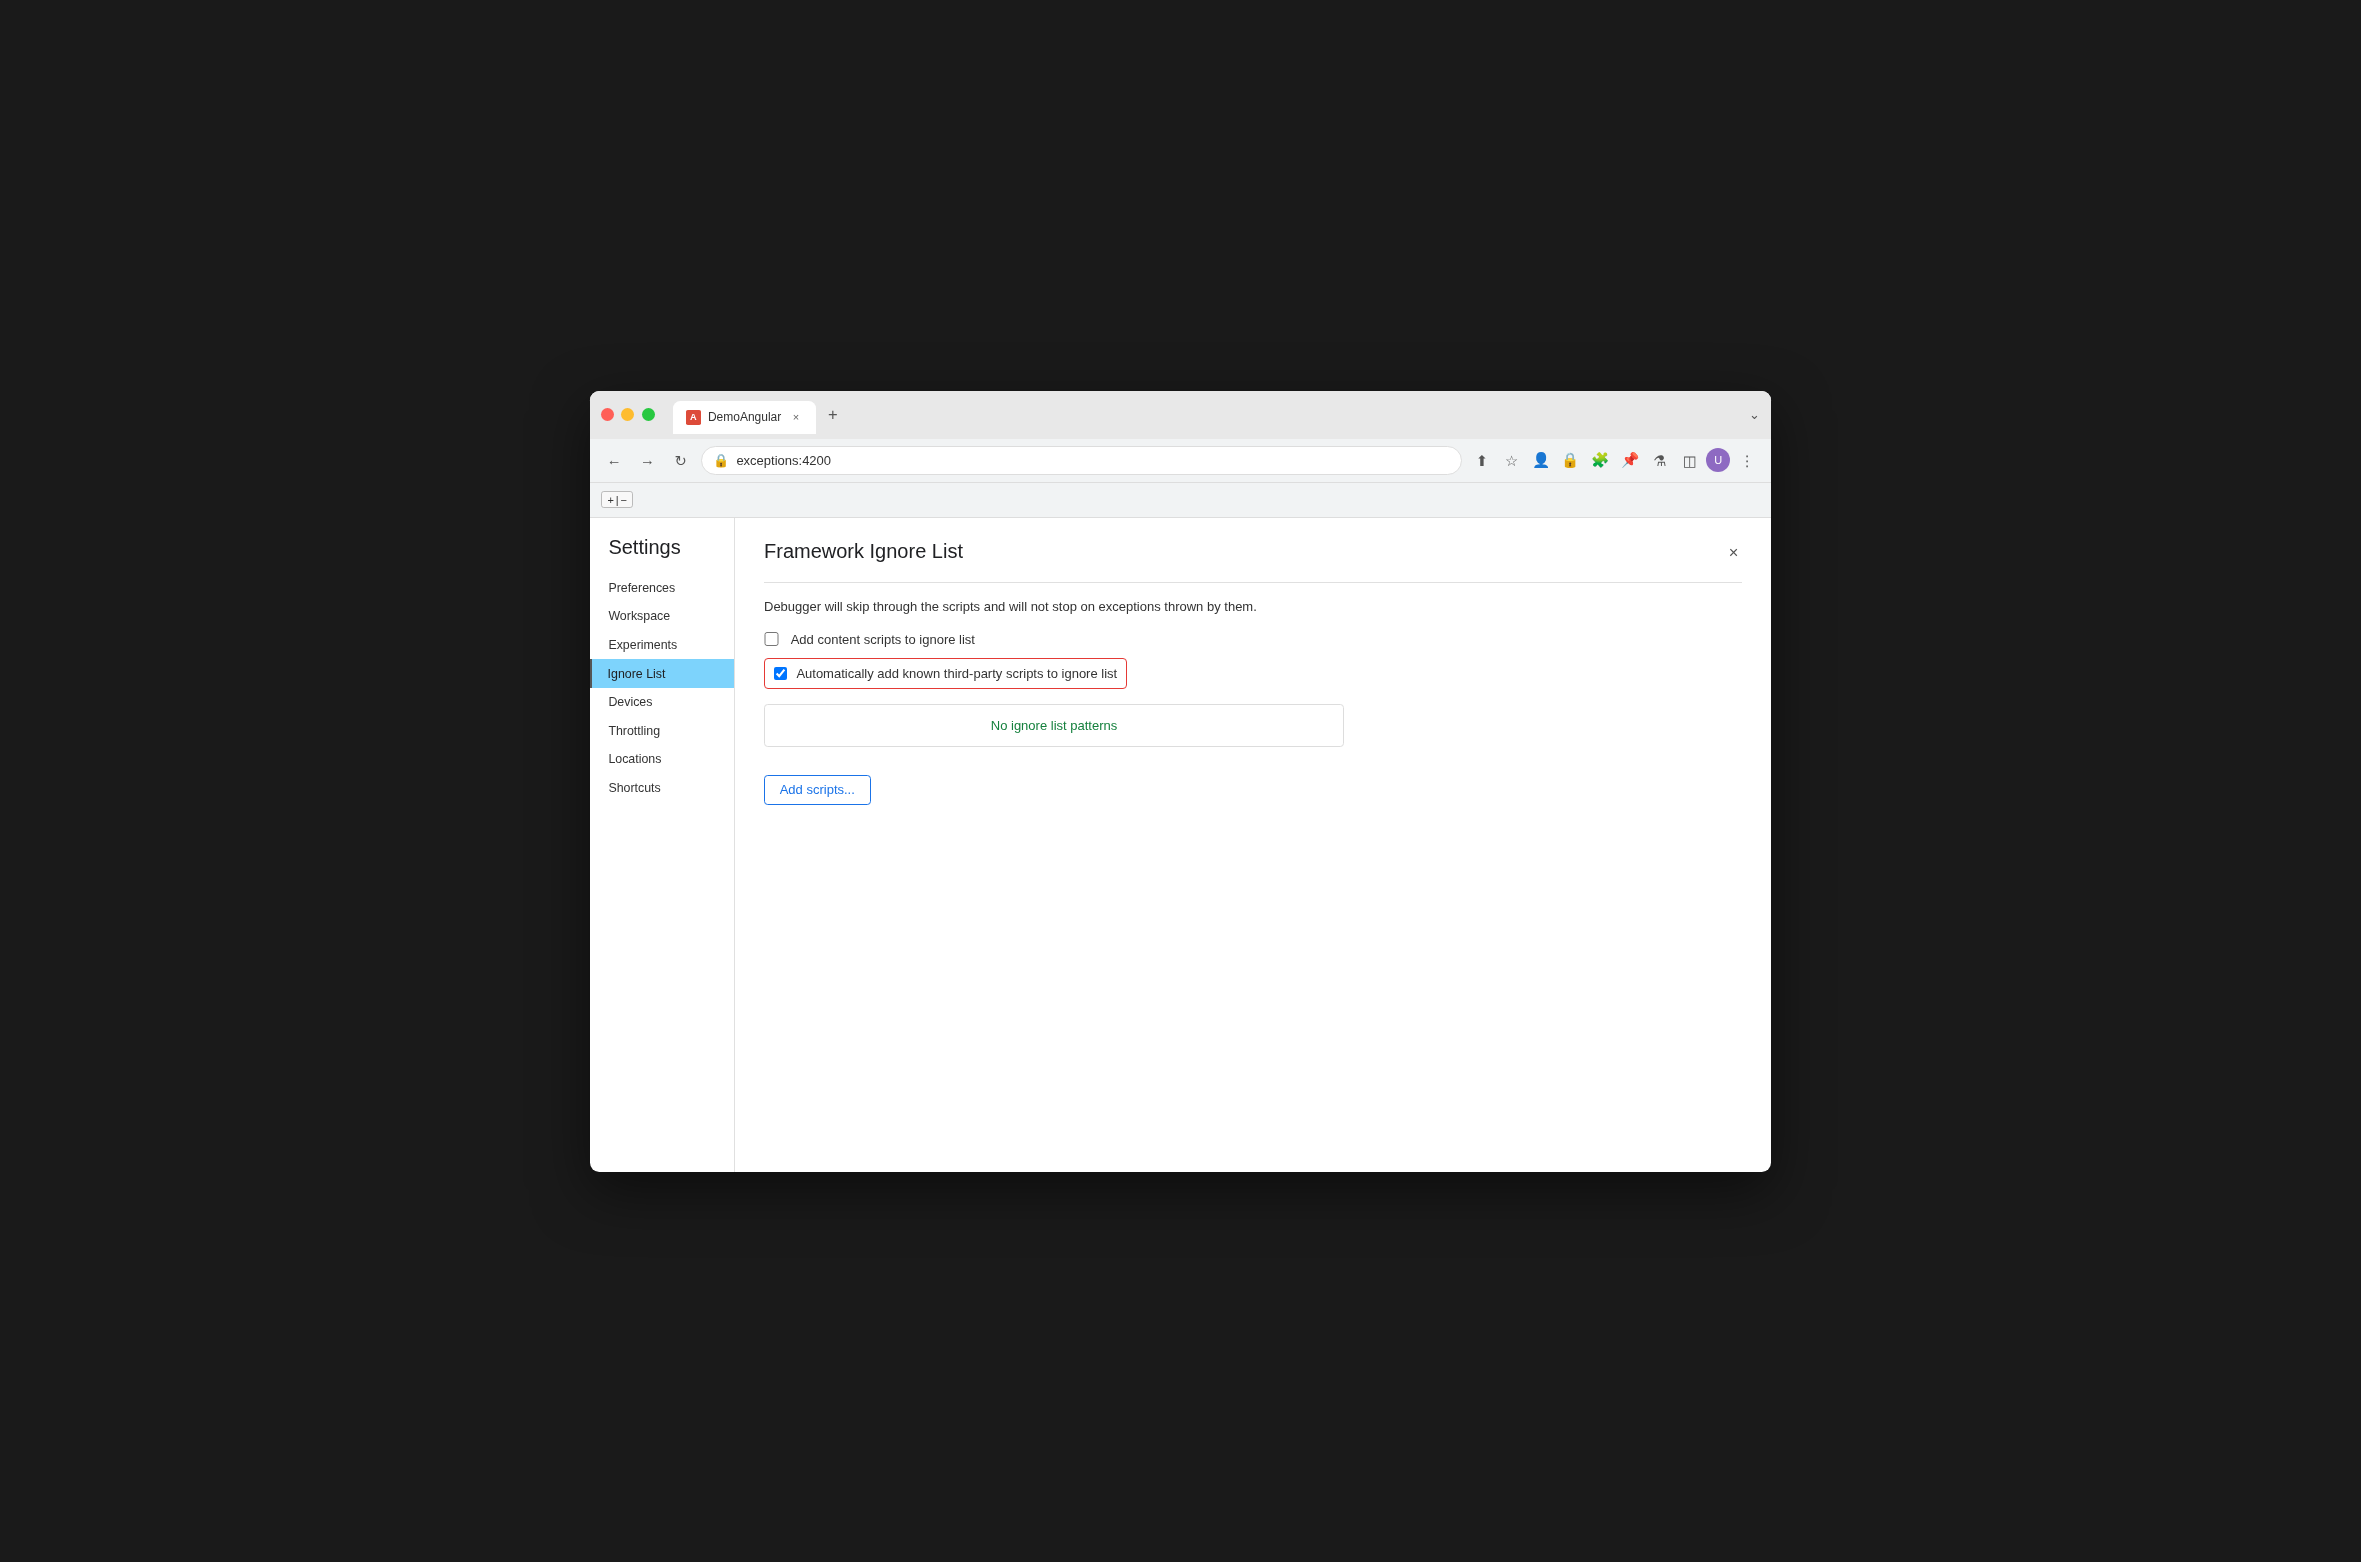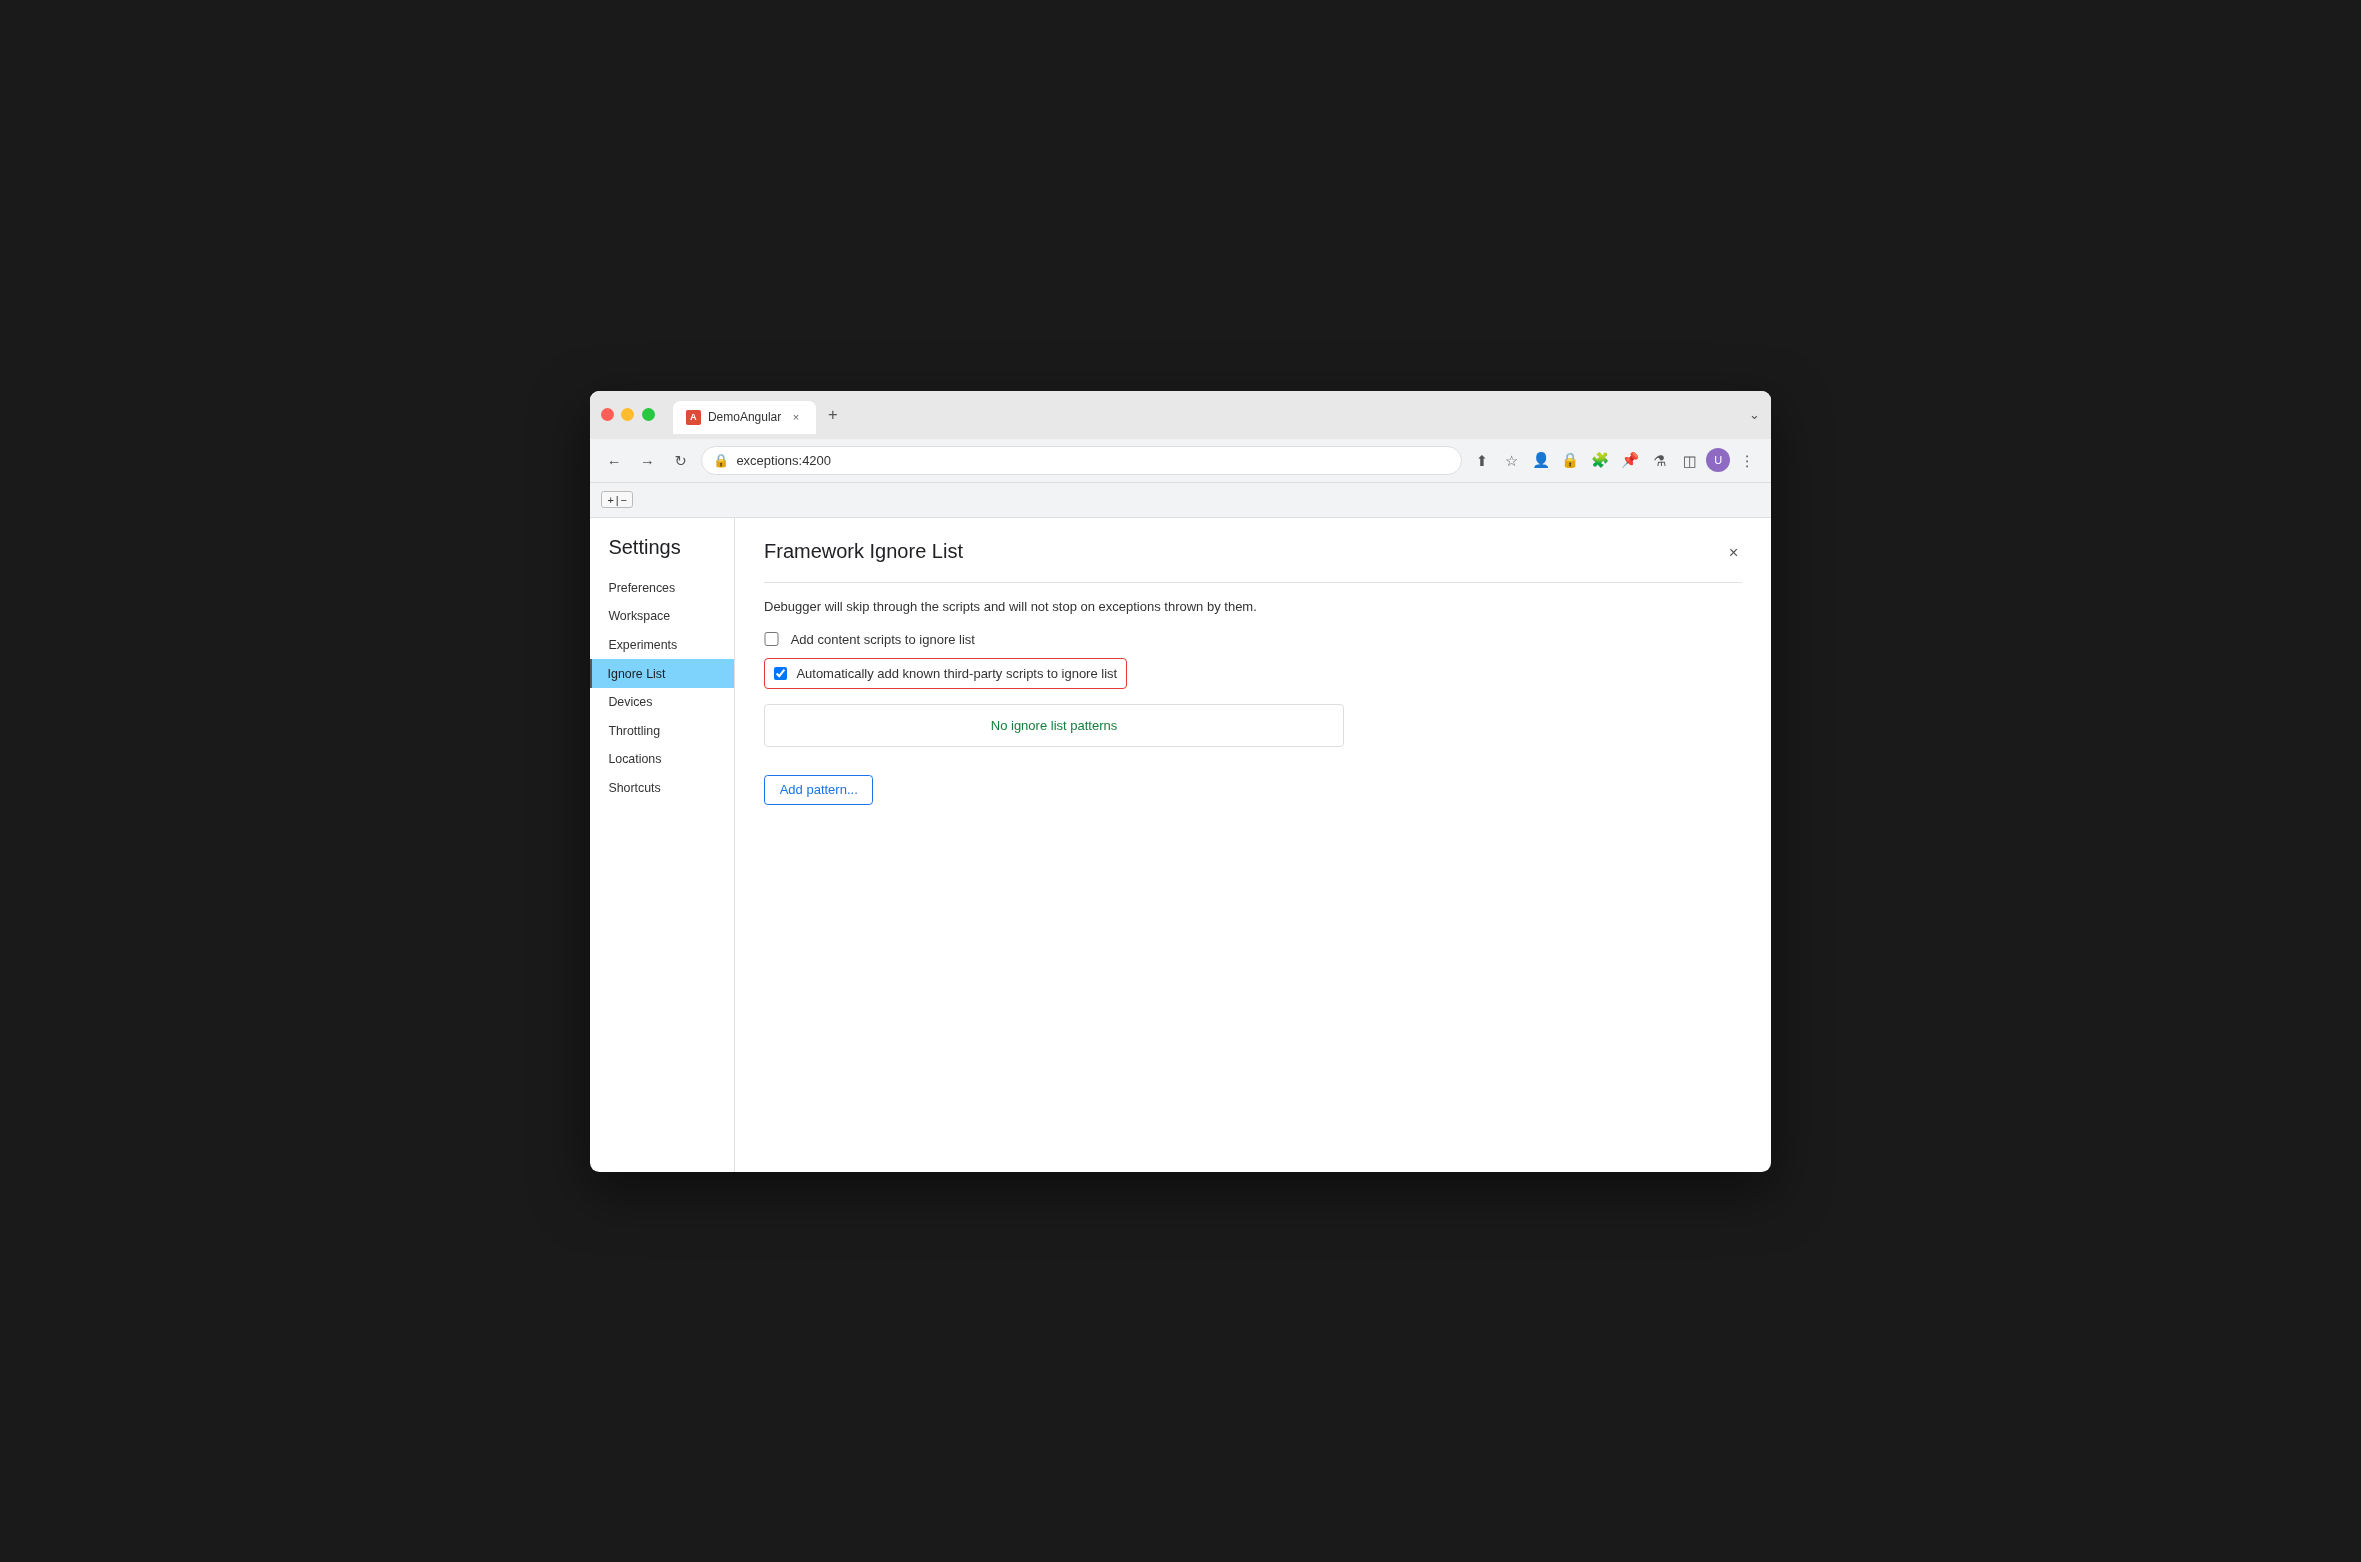--- a/index.html
+++ b/index.html
@@ -440,17 +440,17 @@
         <input type="checkbox" id="cb2" checked="" style="">
         <label class="checkbox-label" for="cb2">Automatically add known third-party scripts to ignore list</label>
       </div>
 
       
       <div class="no-patterns-box">
         <span>No ignore list patterns</span>
       </div>
 
       
-      <button class="add-pattern-btn">Add pattern...</button>
+      <button class="add-pattern-btn">Add scripts...</button>
     </div>
   </div>
 </div>
 
 
 </body></html>

